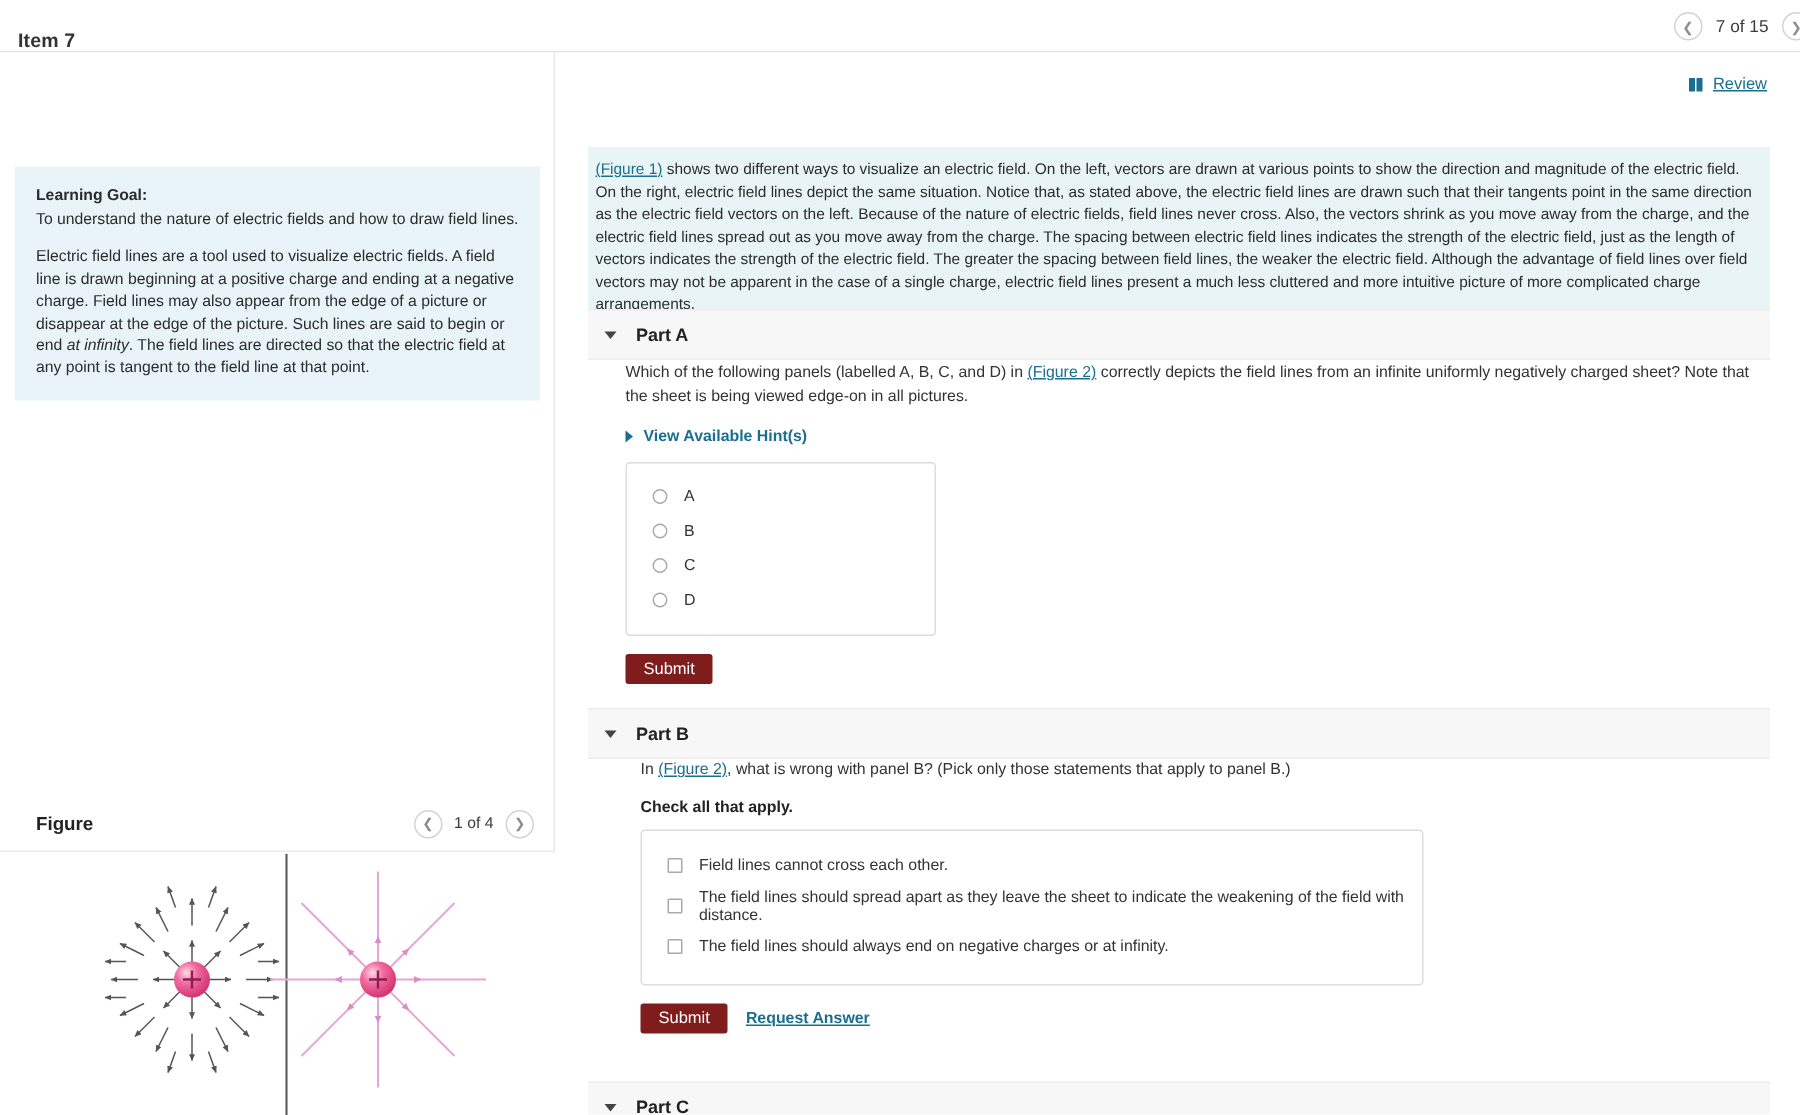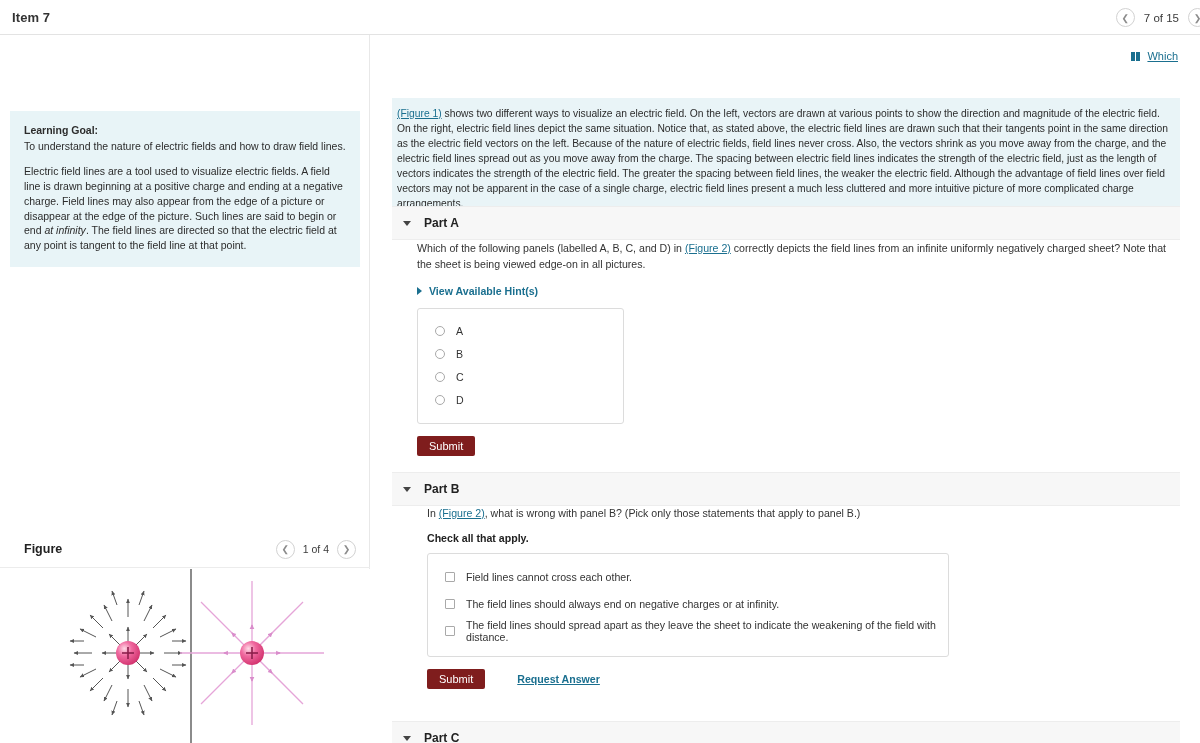--- a/index.html
+++ b/index.html
@@ -11,21 +11,21 @@
     color: #222;
     overflow: hidden;
   }
 
   
   .topbar {
     position: absolute; top: 0; left: 0;
     width: 1200px; height: 35px;
     background: #fff;
     border-bottom: 1px solid #e3e3e3;
-    display: flex; align-items: center;
+    display: flex; align-items: flex-end;
   }
   .item-title {
     font-size: 13px; font-weight: bold; color: #333;
     margin-left: 12px; letter-spacing: .1px;
   }
   .pager {
     position: absolute; right: 0; top: 0; height: 35px;
     display: flex; align-items: center; gap: 9px; padding-right: 2px;
   }
   .circ-btn {
@@ -151,21 +151,21 @@
 
   .btn-submit {
     display: inline-flex; align-items:center; justify-content:center;
     height: 20px; padding: 0 12px;
     background: #7f1d1d; color: #fff;
     font-size: 11px; border: none; border-radius: 2px; cursor: pointer;
     font-family: "Liberation Sans", sans-serif;
   }
   .btn-link {
     font-size: 10.6px; font-weight: bold; color: #1a6f8f;
-    text-decoration: underline; cursor: pointer; margin-left: 32px;
+    text-decoration: underline; cursor: pointer; margin-left: 12px;
   }
   .bold-note { font-size: 10.6px; font-weight: bold; color:#222; }
 </style>
 </head>
 <body>
 
 <div class="topbar">
   <div class="item-title">Item 7</div>
   <div class="pager">
     <div class="circ-btn">❮</div>
@@ -284,21 +284,21 @@
   </div>
 </div>
 
 <div class="right-col">
 
   <div class="review-row">
     <span class="review-icon">
         <span></span>
         <span></span>
       </span>
-    <span class="review-link">Which</span>
+    <span class="review-link">Review</span>
   </div>
 
   <div class="intro">
     <span class="flink">(Figure 1)</span><span> shows two different ways to visualize an electric field. On the left, vectors are drawn at various points to show the direction and magnitude of the electric field. On the right, electric field lines depict the same situation. Notice that, as stated above, the electric field lines are drawn such that their tangents point in the same direction as the electric field vectors on the left. Because of the nature of electric fields, field lines never cross. Also, the vectors shrink as you move away from the charge, and the electric field lines spread out as you move away from the charge. The spacing between electric field lines indicates the strength of the electric field, just as the length of vectors indicates the strength of the electric field. The greater the spacing between field lines, the weaker the electric field. Although the advantage of field lines over field vectors may not be apparent in the case of a single charge, electric field lines present a much less cluttered and more intuitive picture of more complicated charge arrangements.</span>
   </div>
 
   <div class="part-header" style="top:171px;">
     <div class="caret"></div>
     <div class="part-label">Part A</div>
   </div>
@@ -345,25 +345,25 @@
     </div>
     <div class="bold-note" style="margin-top:10px;">Check all that apply.</div>
 
     <div class="answer-box" style="margin-top:9px; width:522px; padding:10px 0 11px 17px;">
       <div class="opt-row" style="height:27px;">
         <span class="checkbox"></span>
         <span class="opt-label">Field lines cannot cross each other.</span>
       </div>
       <div class="opt-row" style="height:27px;">
         <span class="checkbox"></span>
-        <span class="opt-label">The field lines should always end on negative charges or at infinity.</span>
+        <span class="opt-label">The field lines should spread apart as they leave the sheet to indicate the weakening of the field with distance.</span>
       </div>
       <div class="opt-row" style="height:27px;">
         <span class="checkbox"></span>
-        <span class="opt-label">The field lines should spread apart as they leave the sheet to indicate the weakening of the field with distance.</span>
+        <span class="opt-label">The field lines should always end on negative charges or at infinity.</span>
       </div>
     </div>
 
     <div style="margin-top:12px; display:flex; align-items:center;">
       <button class="btn-submit">Submit</button>
       <span class="btn-link">Request Answer</span>
     </div>
   </div>
 
   <div class="part-header" style="top:686px;">

